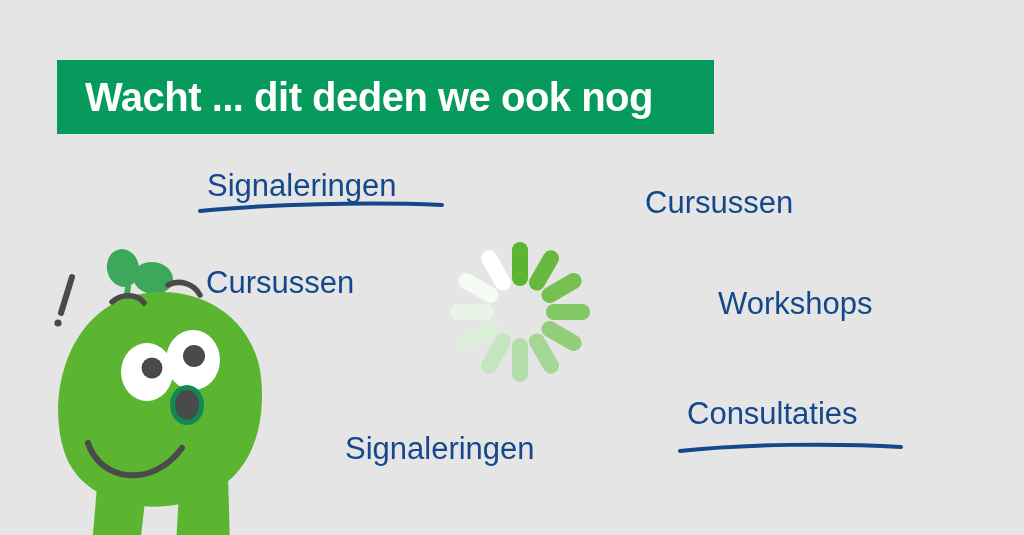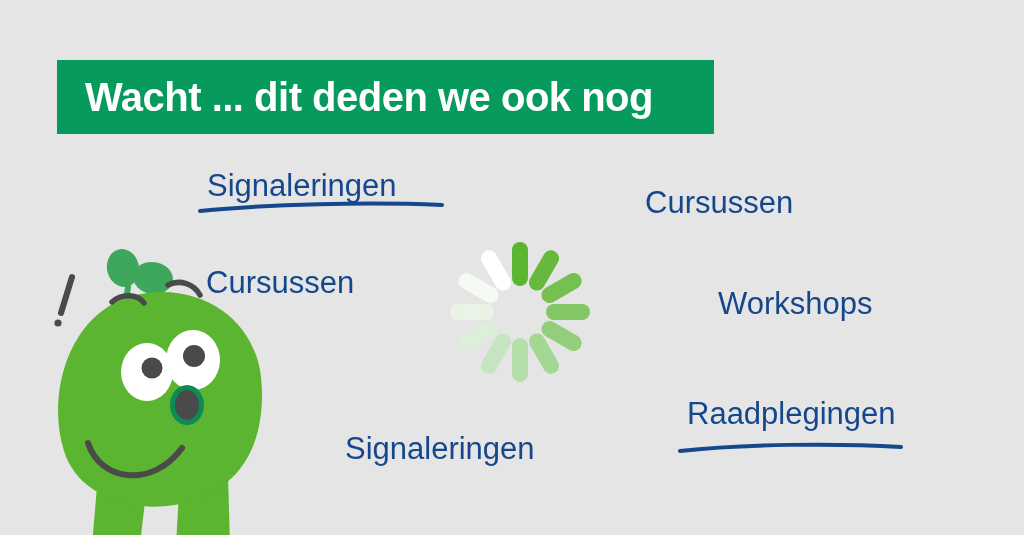--- a/index.html
+++ b/index.html
@@ -116,21 +116,21 @@
       <path d="M2,11 C70,4 170,2 244,5" stroke="#15478c" stroke-width="4" fill="none" stroke-linecap="round"></path>
     </svg>
   </div>
 
   <div class="topic" id="topic-gastlessen">Cursussen</div>
 
   <div class="topic" id="topic-workshops">Workshops</div>
 
   <div class="topic" id="topic-cursussen">Cursussen</div>
 
-  <div class="topic" id="topic-signaleringen">Raadplegingen</div>
+  <div class="topic" id="topic-signaleringen">Consultaties</div>
   <div class="topic-underline" id="underline-signaleringen">
     <svg width="225" height="14" viewBox="0 0 225 14">
       <path d="M2,10 C64,3 158,2 223,6" stroke="#15478c" stroke-width="4" fill="none" stroke-linecap="round"></path>
     </svg>
   </div>
 
   <div class="topic" id="topic-consultaties">Signaleringen</div>
 
   <div id="spinner">
       <div class="seg" style="background: rgb(92, 181, 49); transform: rotate(0deg) translate(0px, -62px);"></div>

